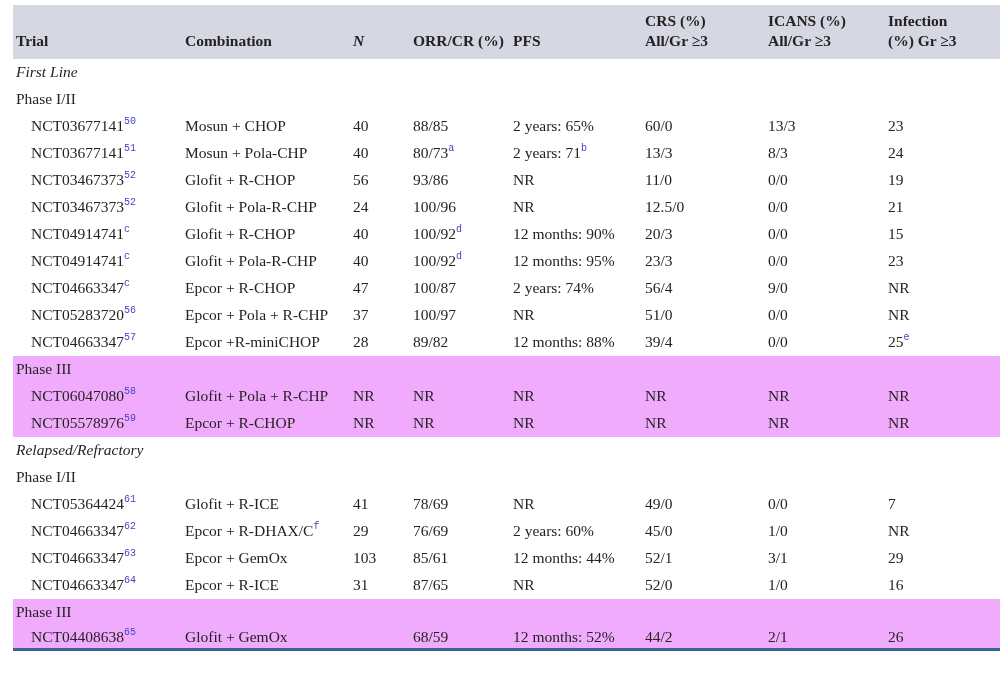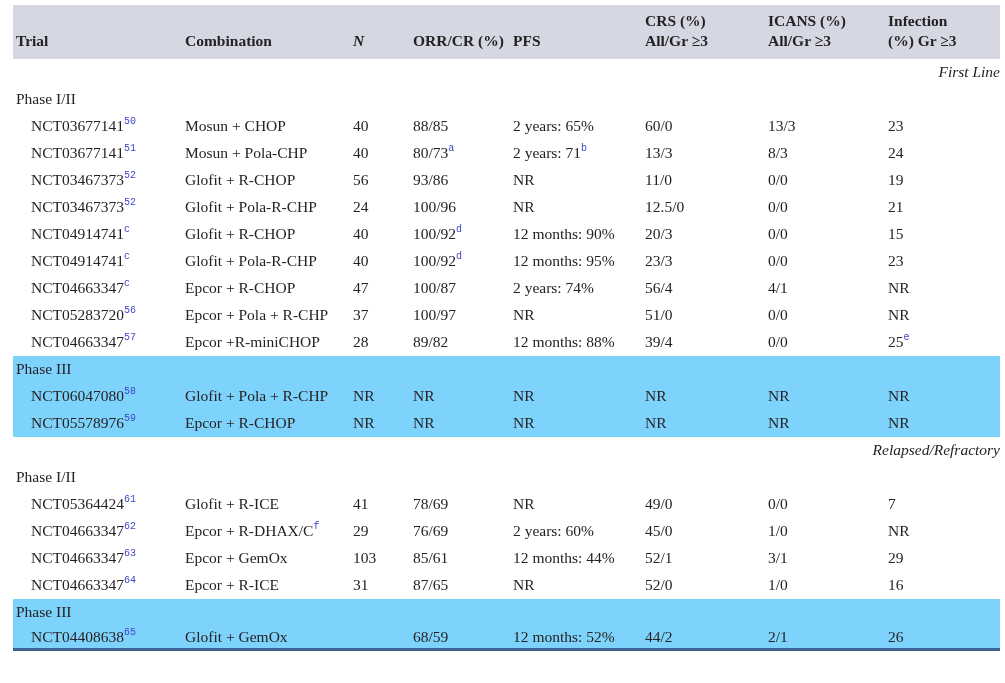--- a/index.html
+++ b/index.html
@@ -36,22 +36,22 @@
     padding-bottom: 8px;
     padding-top: 6px;
     font-weight: bold;
     line-height: 1.28;
     height: 43px;
     box-sizing: border-box;
   }
   thead th.italic .hline { font-style: italic; }
   tbody tr { height: 27px; }
   tbody tr.last { height: 24px; }
-  tr.shaded td { background: #7dd3fc; }
-  td.section { font-style: italic; text-align: right; }
+  tr.shaded td { background: #f0abfc; }
+  td.section { font-style: italic; }
   td.indent { padding-left: 18px; }
   sup {
     color: #4045c8;
     font-size: 10px;
     line-height: 0;
     position: relative;
     top: -1px;
     letter-spacing: 0;
     font-family: Liberation Mono, monospace;
   }
@@ -170,21 +170,21 @@
           <td><span>0/0</span></td>
           <td><span>23</span></td>
         </tr>
         <tr>
           <td class="indent"><span>NCT04663347</span><sup>c</sup></td>
           <td><span>Epcor + R-CHOP</span></td>
           <td><span>47</span></td>
           <td><span>100/87</span></td>
           <td><span>2 years: 74%</span></td>
           <td><span>56/4</span></td>
-          <td><span>4/1</span></td>
+          <td><span>9/0</span></td>
           <td><span>NR</span></td>
         </tr>
         <tr>
           <td class="indent"><span>NCT05283720</span><sup>56</sup></td>
           <td><span>Epcor + Pola + R-CHP</span></td>
           <td><span>37</span></td>
           <td><span>100/97</span></td>
           <td><span>NR</span></td>
           <td><span>51/0</span></td>
           <td><span>0/0</span></td>

